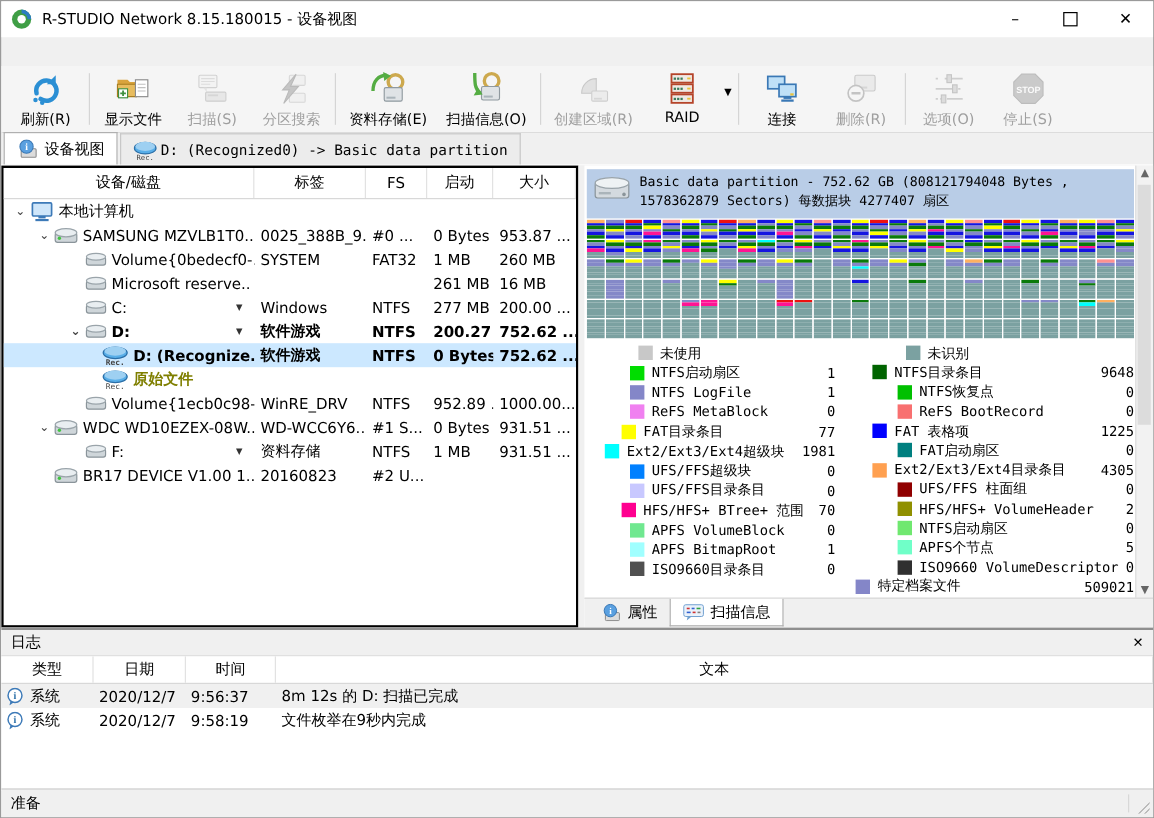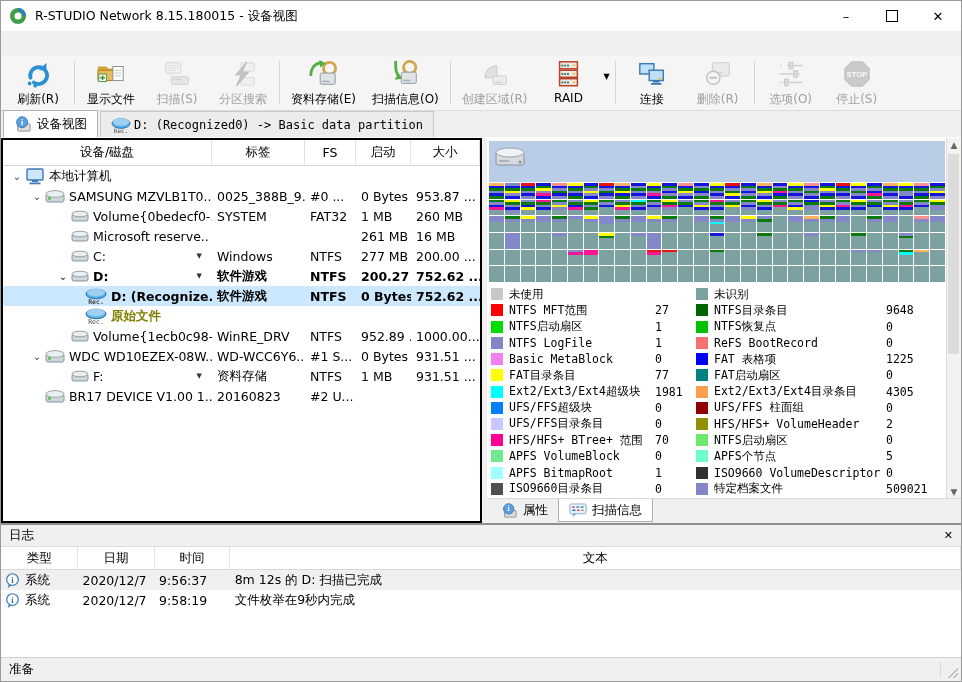--- a/index.html
+++ b/index.html
@@ -56,21 +56,21 @@
   .scanscroll .thumb{position:absolute;left:1px;top:16px;width:11px;height:200px;background:#dcdcdc;}
   .infohdr{position:absolute;left:2px;top:3px;right:16px;height:41px;background:#b9cde7;display:flex;align-items:flex-start;padding:3px 4px;box-sizing:border-box;}
   .infohdr .htext{font-family:"DejaVu Sans Mono","Liberation Mono",monospace;font-size:11px;line-height:16px;margin-left:6px;}
   .blockmap{position:absolute;left:2px;top:45px;right:16px;height:99px;background:#fff;display:grid;grid-template-columns:repeat(29,1fr);grid-auto-rows:1fr;gap:1px;overflow:hidden;}
   .bcell{display:flex;flex-direction:column;overflow:hidden;}
   .bcell div{flex:1;}
   .legend{position:absolute;left:4px;top:148px;right:16px;bottom:26px;display:flex;font-family:"DejaVu Sans Mono","Liberation Mono",monospace;font-size:11.5px;overflow:hidden;}
   .legcol{display:flex;flex-direction:column;}
   .legcol.left{width:205px;}
   .legcol.right{flex:1;}
-  .legrow{display:flex;align-items:center;height:16.4px;}
+  .legrow{display:flex;align-items:center;height:16.4px;justify-content:flex-end;}
   .sw{width:12px;height:12px;flex:none;margin-right:6px;}
   .leglabel{white-space:nowrap;}
   .legcol.left .leglabel{min-width:146px;}
   .legcol.right .leglabel{min-width:172px;}
   .legcount{white-space:nowrap;}
   .scantabs{position:absolute;left:0;bottom:0;right:0;height:25px;background:#f0f0f0;display:flex;align-items:flex-start;padding-left:4px;border-top:1px solid #d8d8d8;box-sizing:border-box;}
   .stab{display:flex;align-items:center;gap:5px;padding:3px 10px;height:23px;box-sizing:border-box;}
   .stab.active{background:#fff;border:1px solid #b0b0b0;border-top:none;}
   
   .logpane{position:absolute;left:0;top:522px;width:100%;height:136px;background:#fff;border-top:2px solid #8f8f8f;box-sizing:border-box;}
@@ -633,20 +633,21 @@
     <div class="scanpane">
       <div class="infohdr">
         <span>
           <svg width="34" height="26" viewBox="0 0 34 26">
               <rect x="3" y="8" width="28" height="13" rx="2" fill="#d4dadf" stroke="#8a949a"></rect>
               <ellipse cx="17" cy="8.5" rx="14" ry="4.5" fill="#eef2f4" stroke="#9aa4aa"></ellipse>
               <rect x="6" y="16" width="10" height="2" fill="#aab4ba"></rect>
               <circle cx="27" cy="18" r="1.5" fill="#8a949a"></circle>
             </svg>
         </span>
+        <span class="htext">Basic data partition - 752.62 GB (808121794048 Bytes , 1578362879 Sectors) 每数据块 4277407 扇区</span>
       </div>
       <div class="blockmap" id="blockmap">
           <div class="bcell">
             <div style="background: rgb(255, 176, 96);"></div>
             <div style="background: rgb(21, 21, 224);"></div>
             <div style="background: rgb(10, 122, 10);"></div>
             <div style="background: rgb(132, 136, 200);"></div>
             <div style="background: rgb(21, 21, 224);"></div>
             <div style="background: rgb(10, 122, 10);"></div>
           </div>
@@ -2036,37 +2037,32 @@
           </div>
         </div>
       <div class="legend">
         <div class="legcol left" id="legend-left">
             <div class="legrow">
               <span class="sw" style="background: rgb(200, 200, 200);"></span>
               <span class="leglabel">未使用</span>
               <span class="legcount"></span>
             </div>
             <div class="legrow">
-              <span class="sw" style="background: rgb(255, 0, 0);"></span>
-              <span class="leglabel">NTFS MFT范围</span>
-              <span class="legcount">27</span>
-            </div>
-            <div class="legrow">
               <span class="sw" style="background: rgb(0, 221, 0);"></span>
               <span class="leglabel">NTFS启动扇区</span>
               <span class="legcount">1</span>
             </div>
             <div class="legrow">
               <span class="sw" style="background: rgb(132, 134, 200);"></span>
               <span class="leglabel">NTFS LogFile</span>
               <span class="legcount">1</span>
             </div>
             <div class="legrow">
               <span class="sw" style="background: rgb(240, 128, 240);"></span>
-              <span class="leglabel">Basic MetaBlock</span>
+              <span class="leglabel">ReFS MetaBlock</span>
               <span class="legcount">0</span>
             </div>
             <div class="legrow">
               <span class="sw" style="background: rgb(255, 255, 0);"></span>
               <span class="leglabel">FAT目录条目</span>
               <span class="legcount">77</span>
             </div>
             <div class="legrow">
               <span class="sw" style="background: rgb(0, 255, 255);"></span>
               <span class="leglabel">Ext2/Ext3/Ext4超级块</span>

